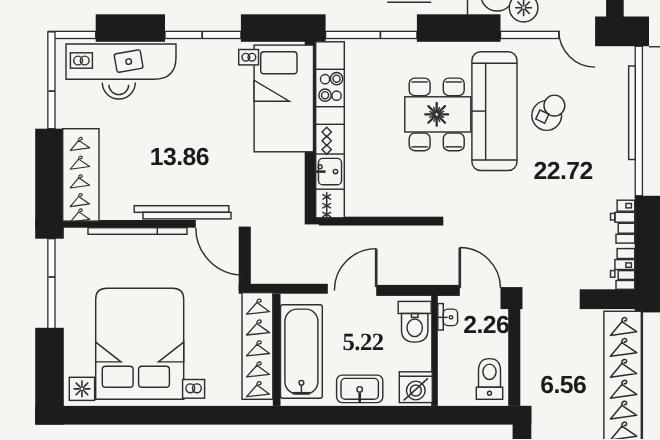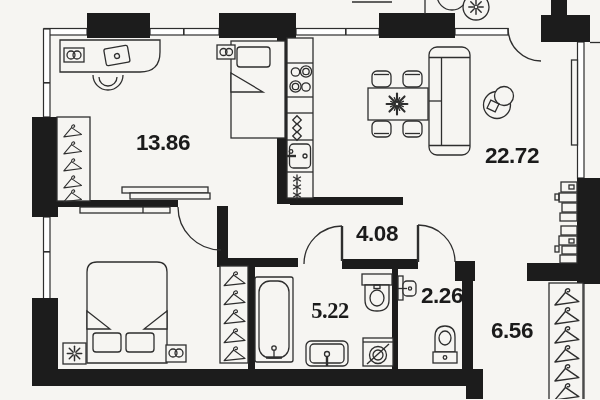--- a/index.html
+++ b/index.html
@@ -307,17 +307,16 @@
     <use href="#hang" transform="translate(566,316) rotate(-8) scale(1.15)"></use>
     <use href="#hang" transform="translate(566,335) rotate(-8) scale(1.15)"></use>
     <use href="#hang" transform="translate(566,354) rotate(-8) scale(1.15)"></use>
     <use href="#hang" transform="translate(566,373) rotate(-8) scale(1.15)"></use>
     <use href="#hang" transform="translate(566,392) rotate(-8) scale(1.15)"></use>
   </g>
 </svg>
 
   <div class="room-label" style="left:163px;top:143px;">13.86</div>
   <div class="room-label" style="left:512px;top:156px;">22.72</div>
-  <div class="room-label" style="left:377px;top:234px;">4.08</div>
   <div class="room-label" style="left:330px;top:311px;font-family:Liberation Serif, serif;">5.22</div>
   <div class="room-label" style="left:442px;top:296px;">2.26</div>
-  <div class="room-label" style="left:512px;top:331px;">6.56</div>
+  <div class="room-label" style="left:512px;top:350px;">6.56</div>
 </div>
 
 </body></html>

